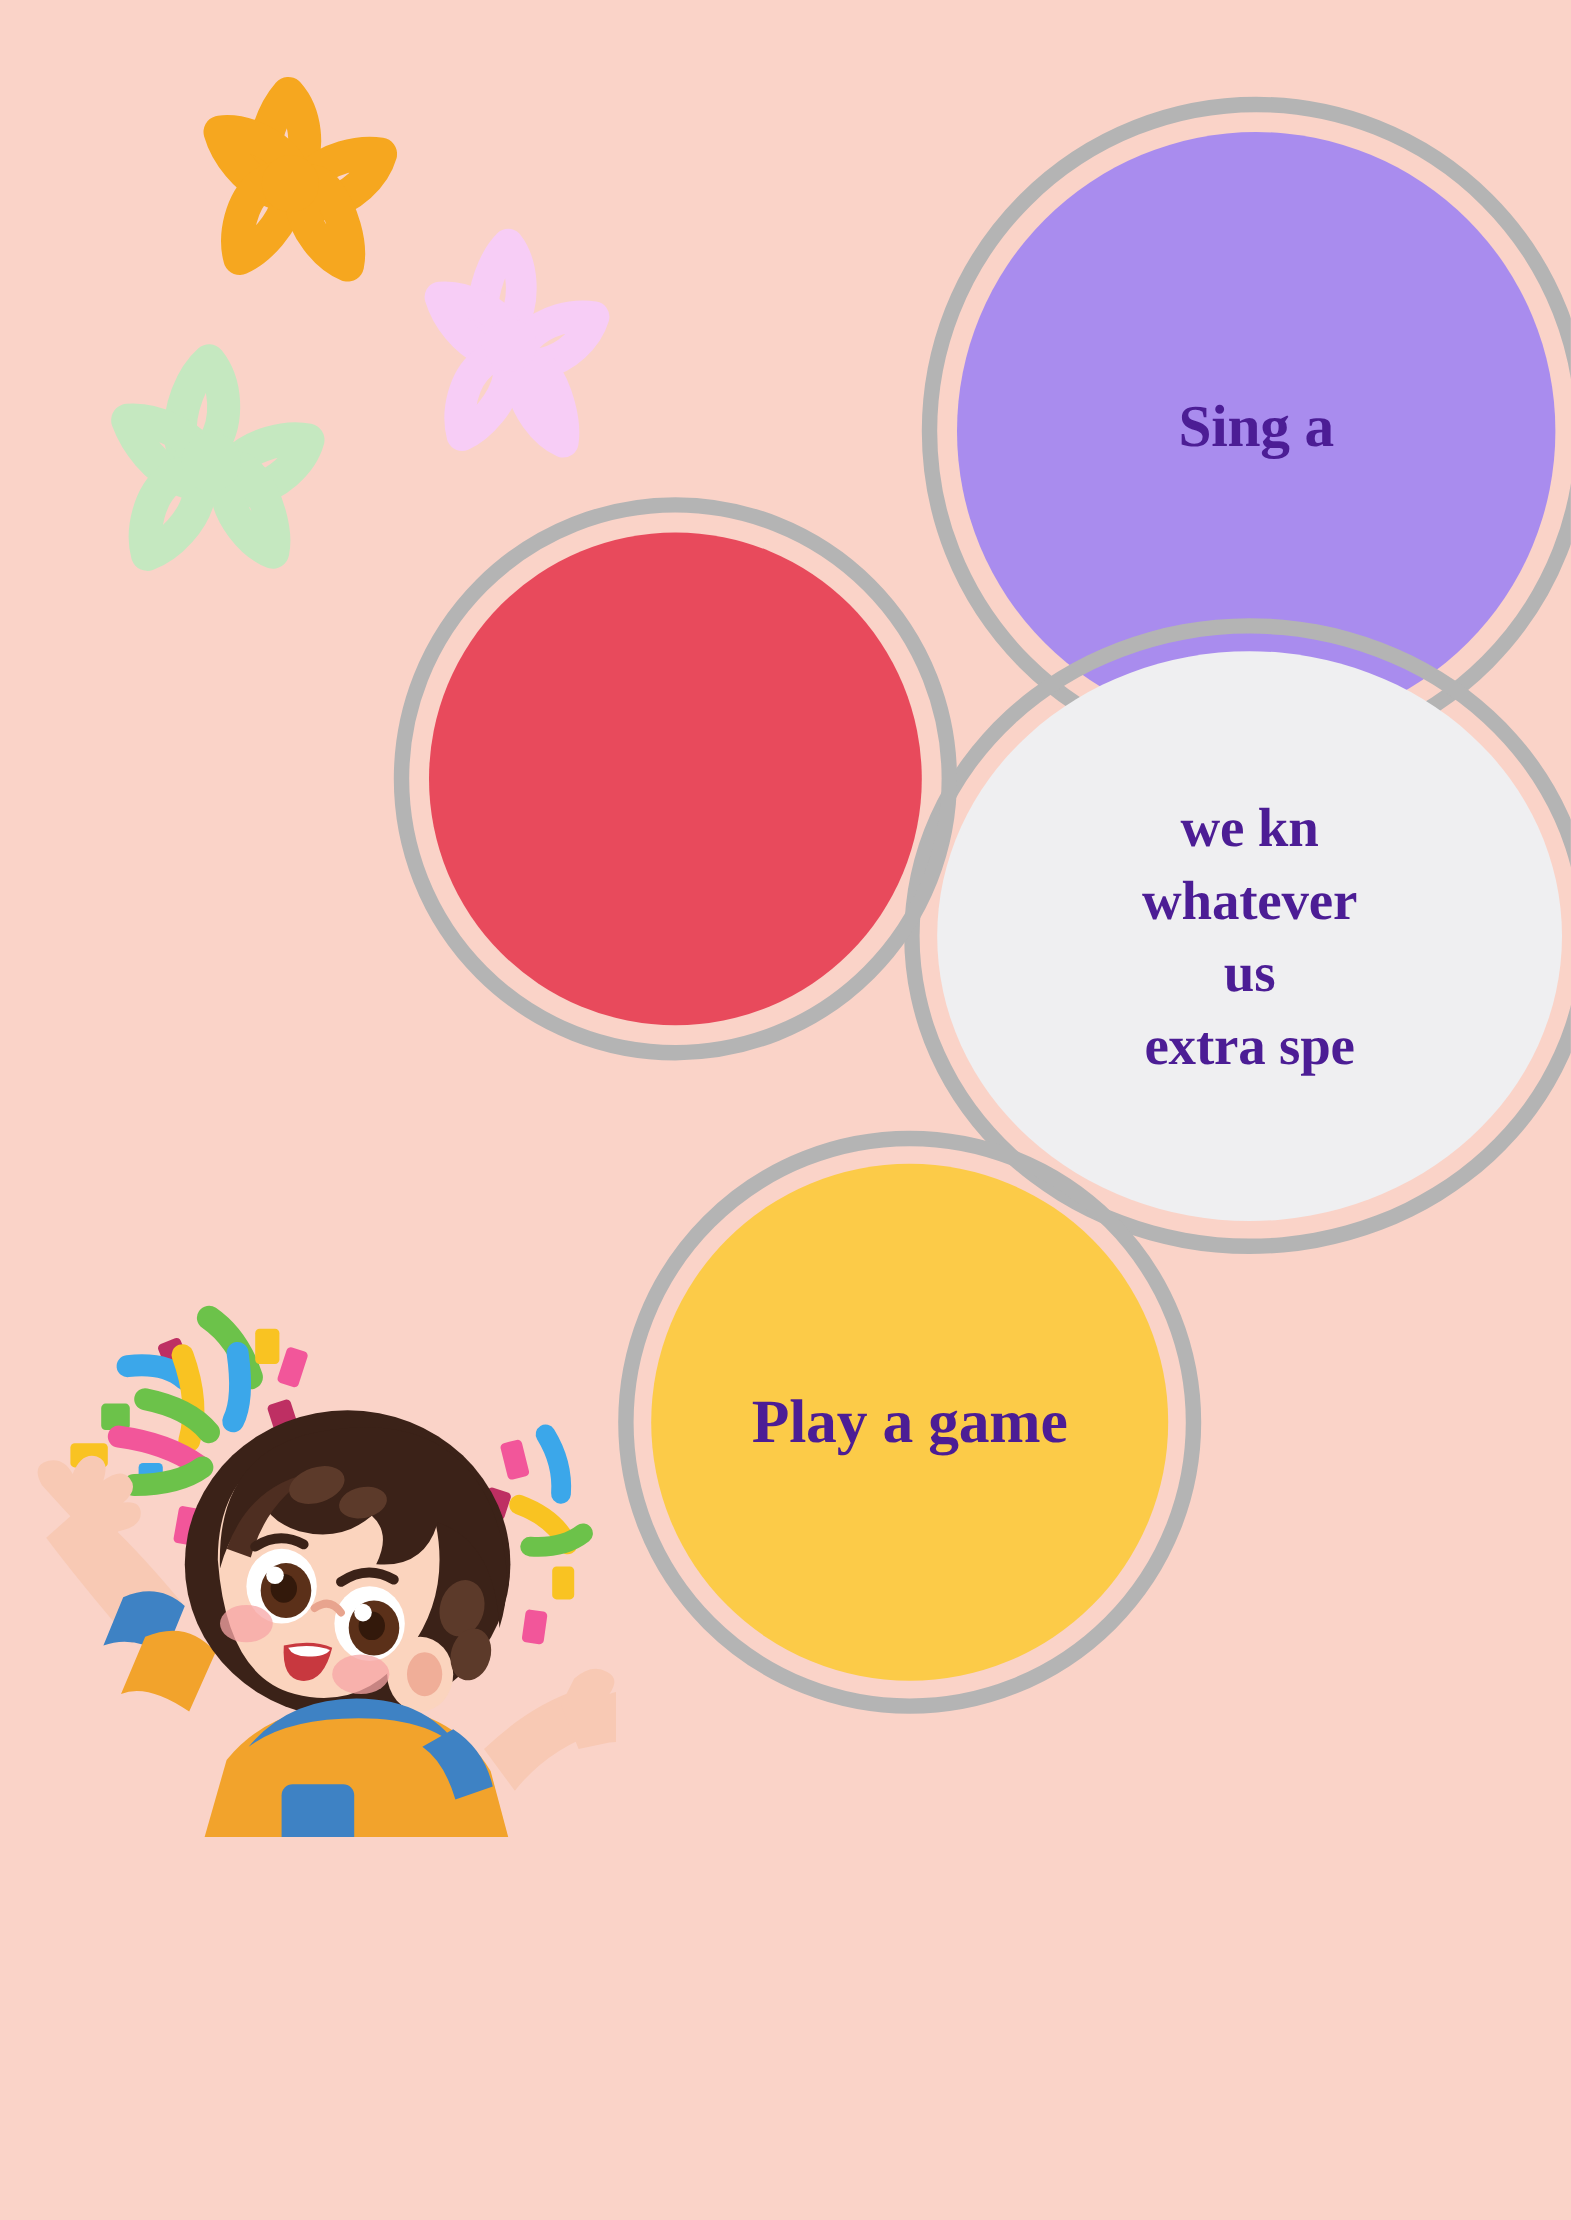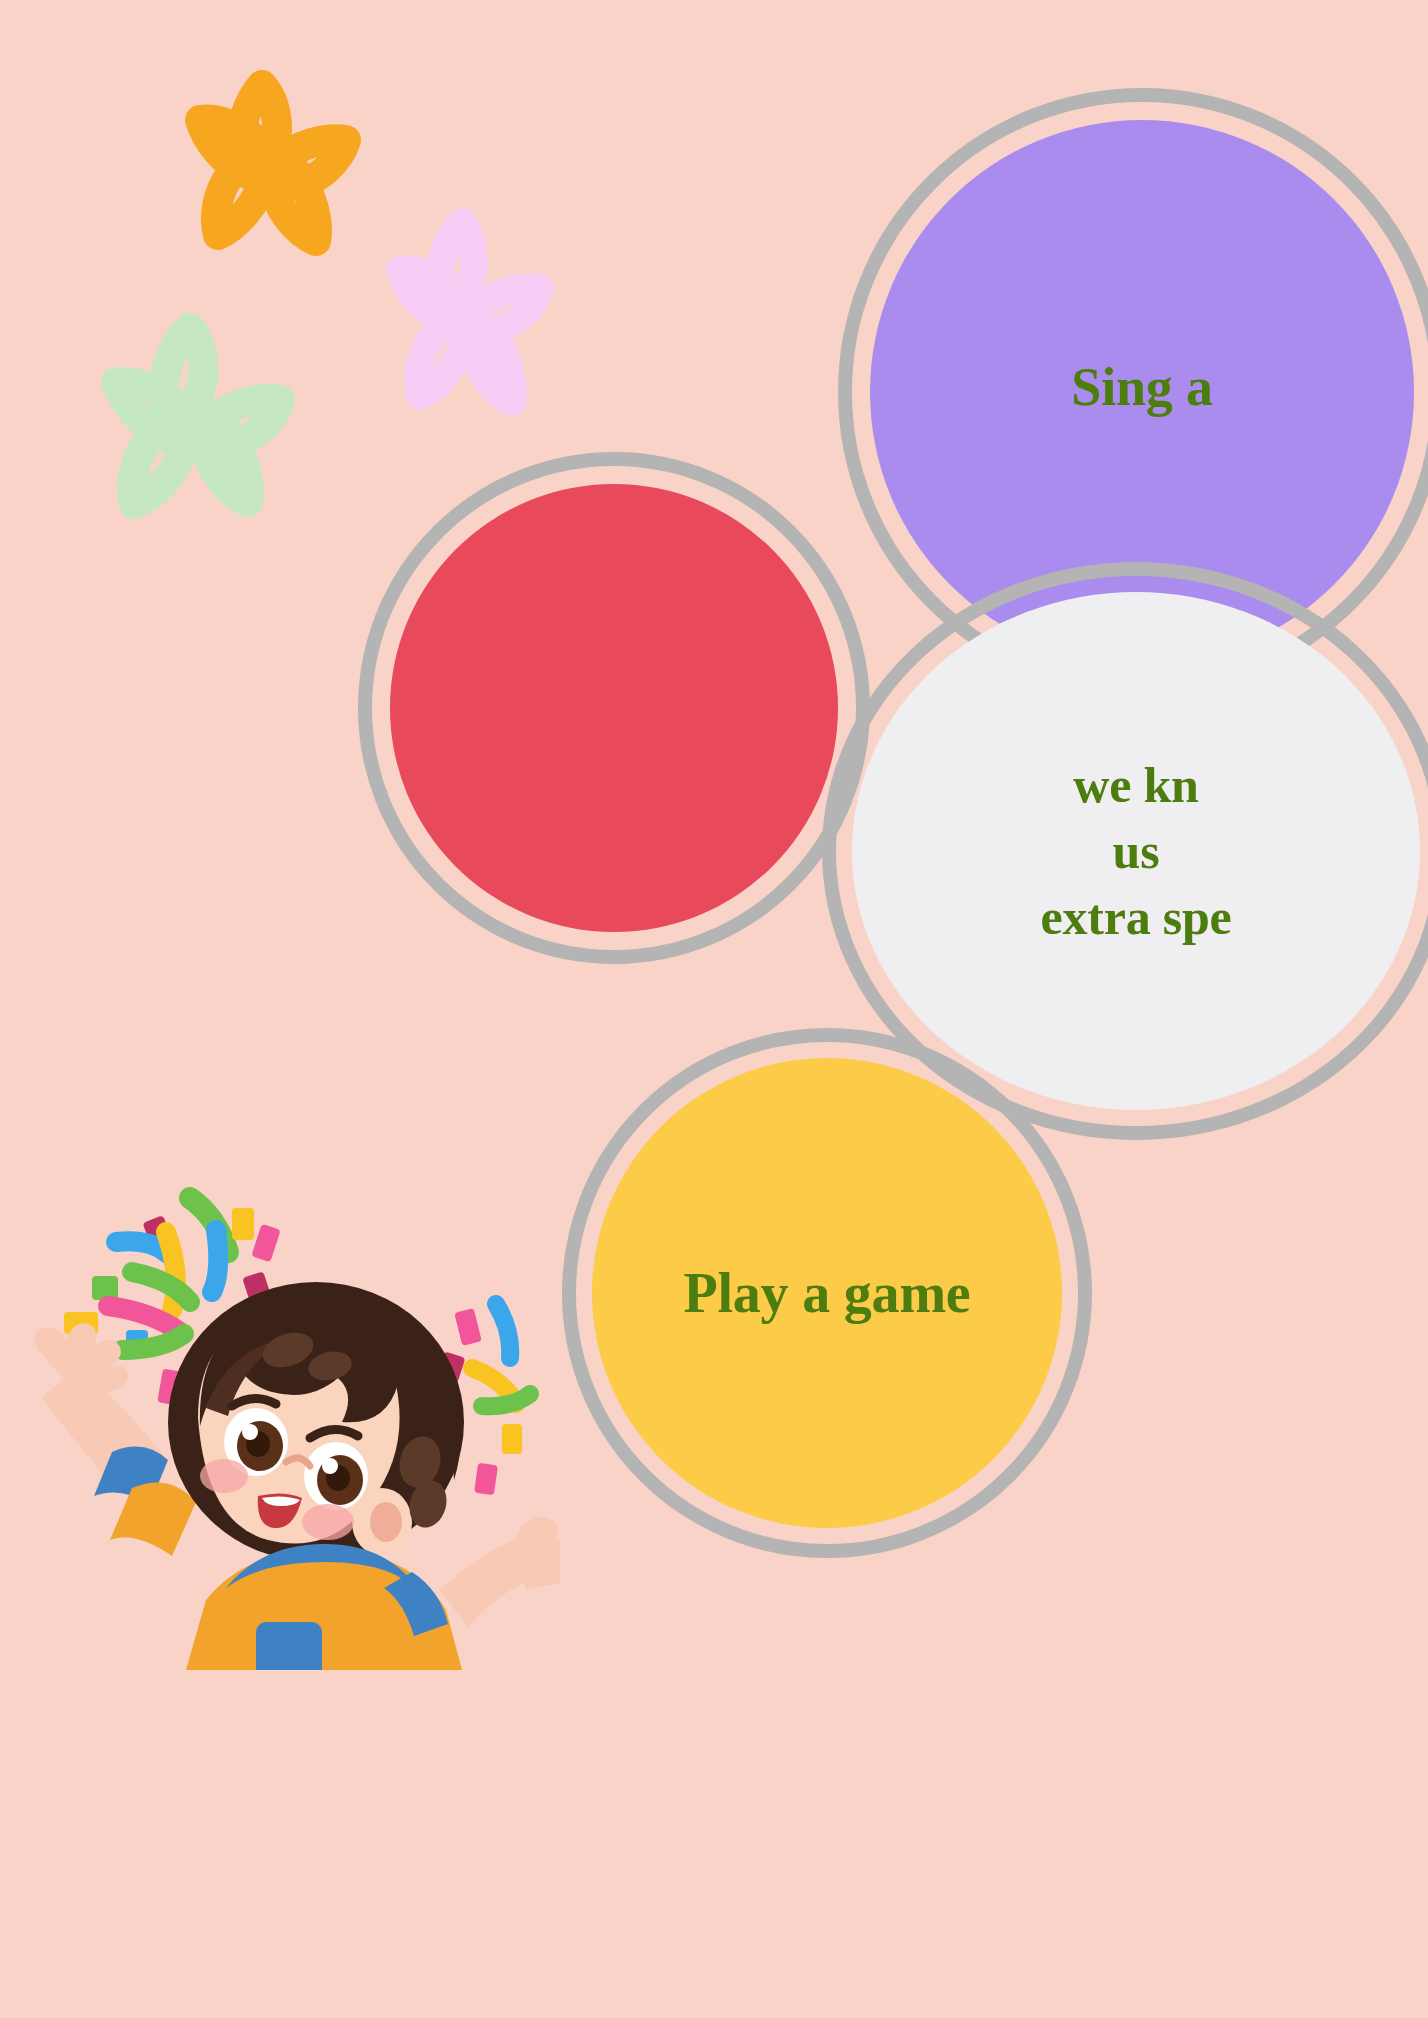--- a/index.html
+++ b/index.html
@@ -33,21 +33,21 @@
     pointer-events:none;
   }
   .bubble .fill {
     position:absolute;
     border-radius:50%;
   }
   .bubble .txt {
     position:relative;
     z-index:3;
     font-weight:bold;
-    color:#4d7c0f;
+    color:#4c1d95;
     line-height:1.18;
     letter-spacing:-0.2px;
     padding:0 6px;
   }
 
   
   #bubble-sing {
     left:838px; top:88px; width:608px; height:608px;
   }
   #bubble-sing .fill { inset:32px; background:#A98CEE; }
@@ -129,20 +129,21 @@
     <div class="fill"></div>
     <div class="ring"></div>
     <div class="txt">Sing a</div>
   </div>
 
   <div class="bubble" id="bubble-note">
     <div class="fill"></div>
     <div class="ring"></div>
     <div class="txt">
       <div>we kn</div>
+      <div>whatever</div>
       <div>us</div>
       <div>extra spe</div>
     </div>
   </div>
 
   <div class="bubble" id="bubble-craft">
     <div class="fill"></div>
     <div class="ring"></div>
   </div>
 

